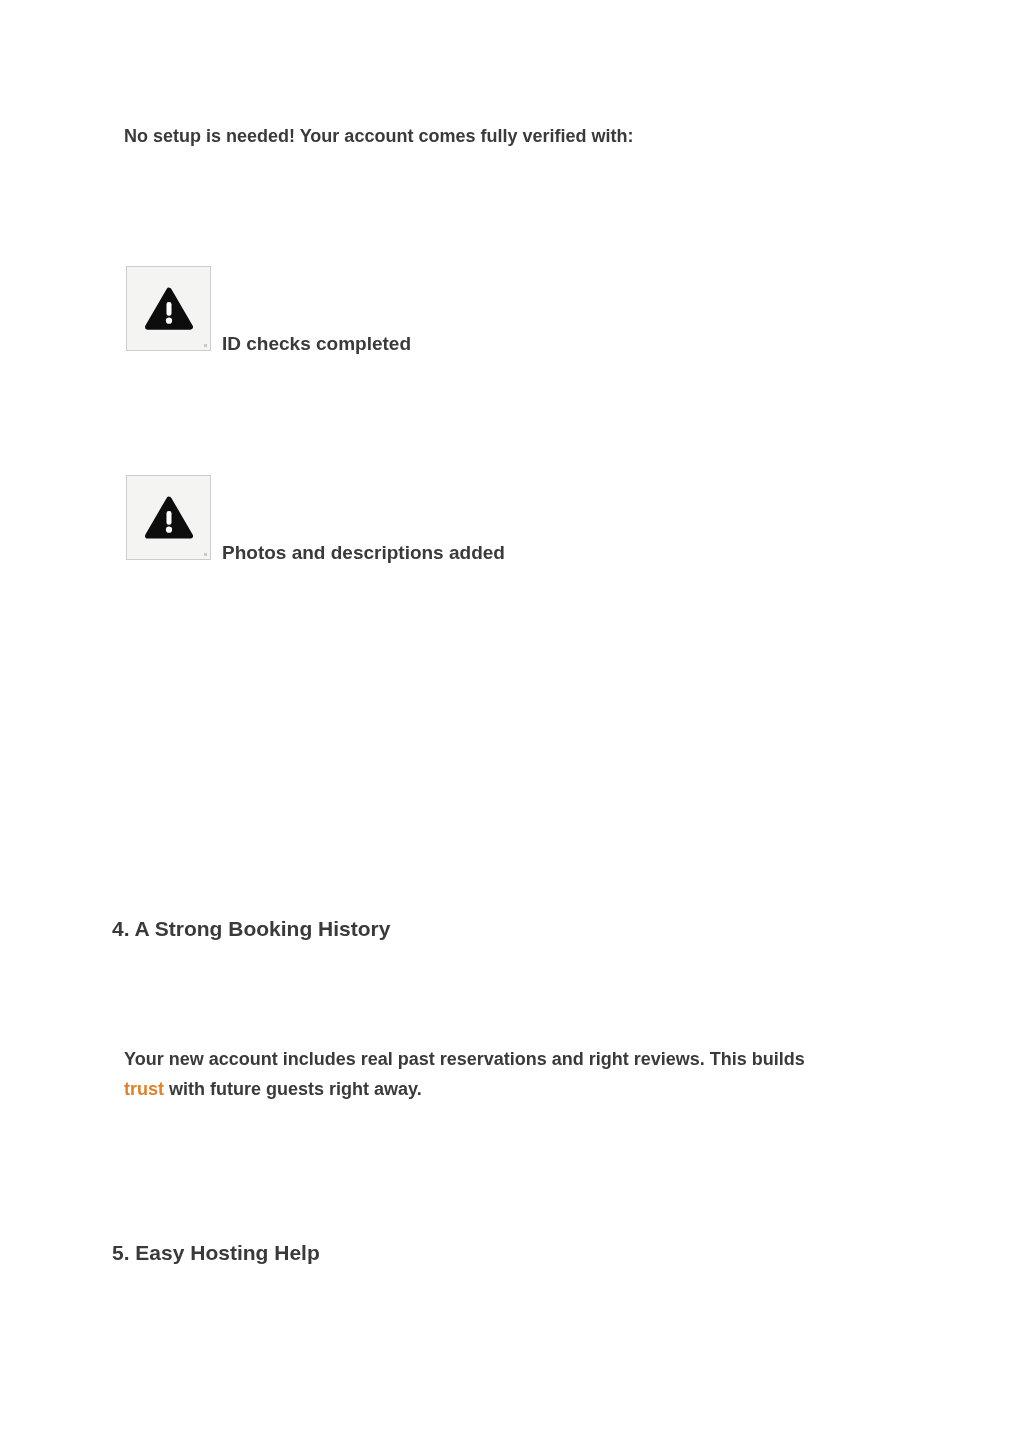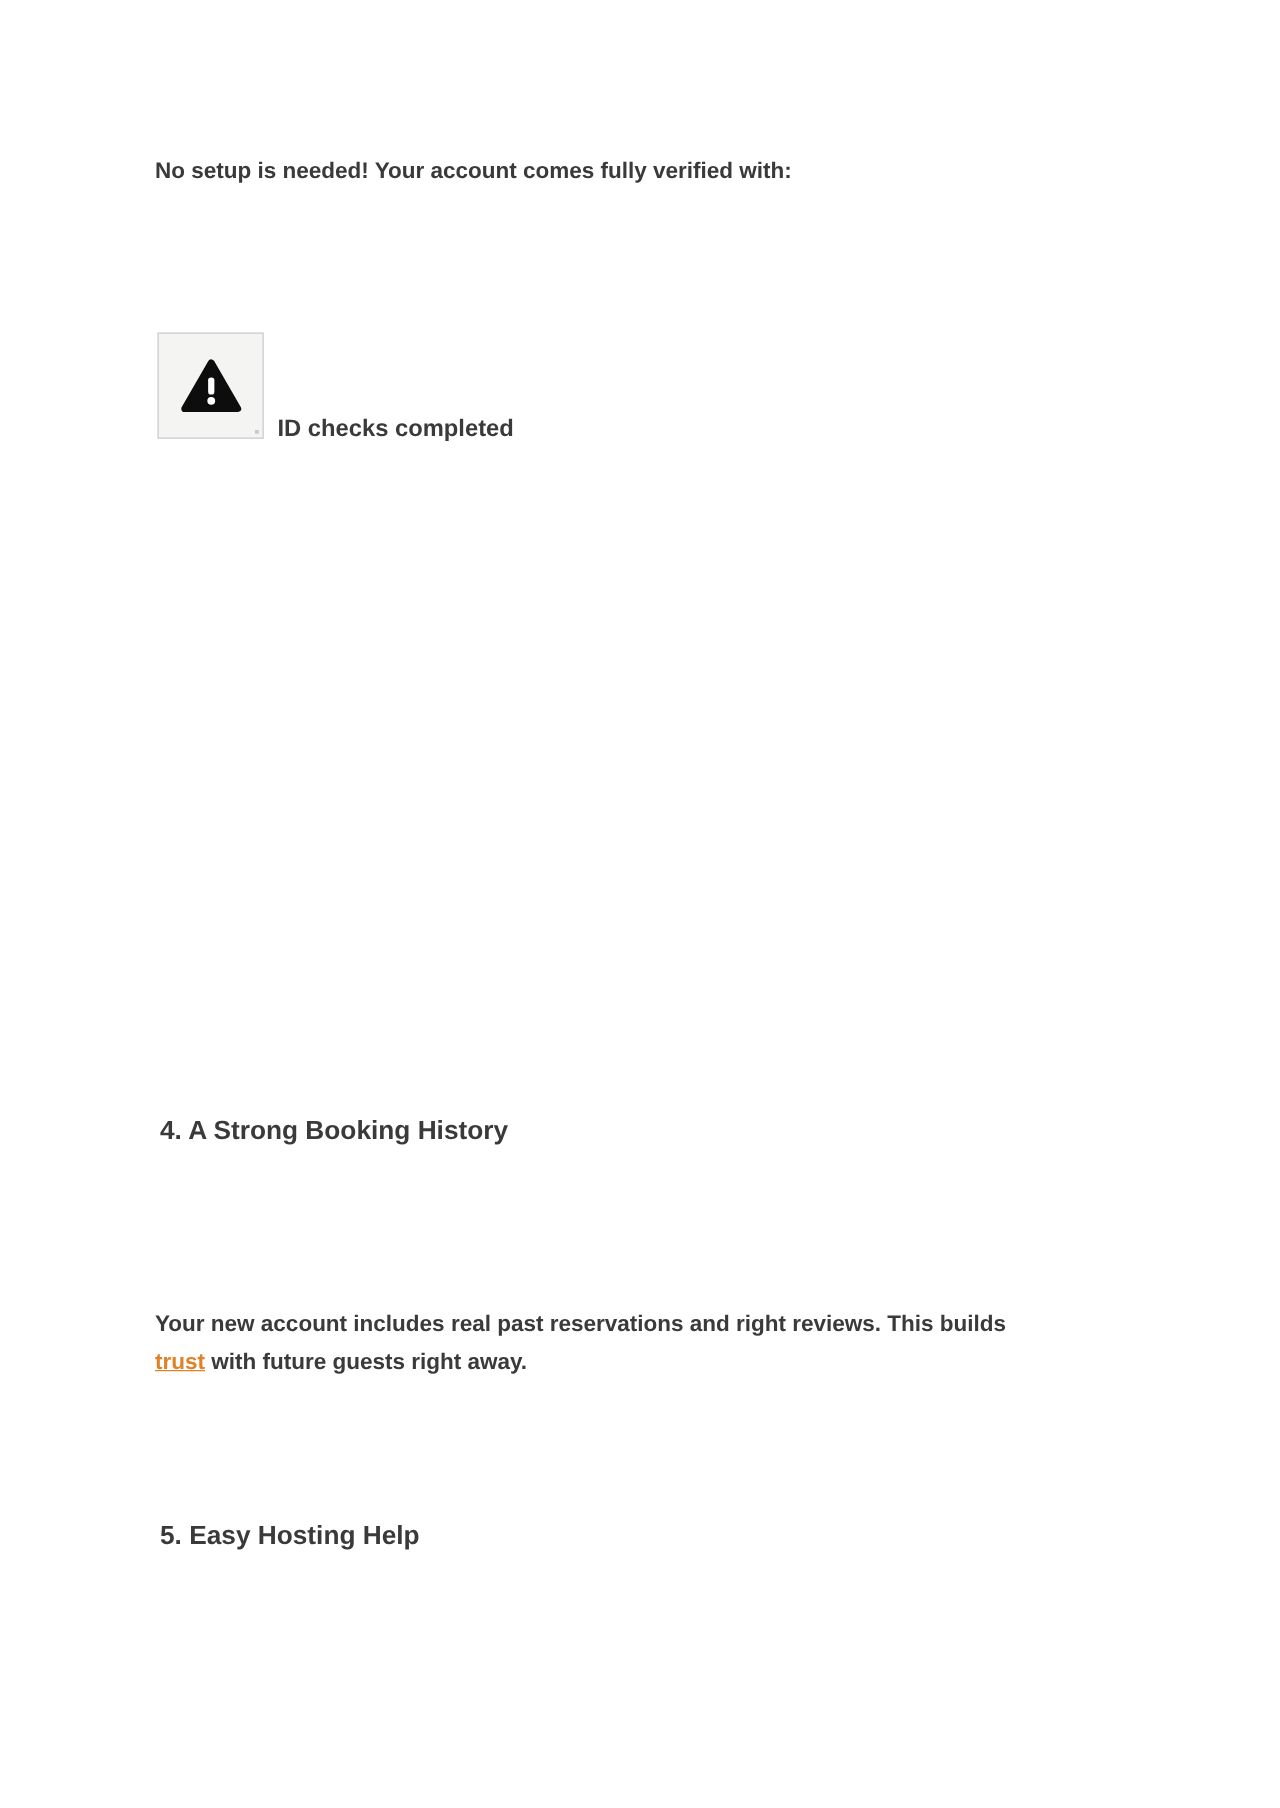--- a/index.html
+++ b/index.html
@@ -56,39 +56,39 @@
     background: #c9c9c9;
   }
   .check-label {
     font-size: 19px;
     line-height: 22px;
     margin-bottom: -4px;
     white-space: nowrap;
   }
   .section-heading {
     position: absolute;
-    left: 128px;
+    left: 112px;
     font-size: 21px;
     line-height: 24px;
     white-space: nowrap;
+    margin-top: 24px;
   }
   .section-heading.sec-4 { top: 893px; }
   .section-heading.sec-5 { top: 1217px; }
   .body-paragraph {
     position: absolute;
     left: 124px;
     top: 1044px;
     width: 890px;
     font-size: 18px;
     line-height: 30px;
     margin: 0;
   }
   .trust-link {
     color: #e08228;
-    text-decoration: underline;
     cursor: pointer;
   }
   .warn-svg { display: block; }
 </style>
 </head>
 <body>
 
 <div class="page">
 
   <div class="intro-heading">No setup is needed! Your account comes fully verified with:</div>
@@ -98,20 +98,31 @@
       <svg class="warn-svg" viewBox="0 0 24 24" width="56" height="50">
         <path d="M12 3 L22.2 20.6 H1.8 Z" fill="#0d0d0d" stroke="#0d0d0d" stroke-width="2.6" stroke-linejoin="round"></path>
         <rect x="10.8" y="8.6" width="2.4" height="6.6" rx="1.1" fill="#ffffff"></rect>
         <circle cx="12" cy="17.6" r="1.5" fill="#ffffff"></circle>
       </svg>
       <span class="corner-mark"></span>
     </div>
     <span class="check-label">ID checks completed</span>
   </div>
 
+  <div class="check-item item-1">
+    <div class="img-box">
+      <svg class="warn-svg" viewBox="0 0 24 24" width="56" height="50">
+        <path d="M12 3 L22.2 20.6 H1.8 Z" fill="#0d0d0d" stroke="#0d0d0d" stroke-width="2.6" stroke-linejoin="round"></path>
+        <rect x="10.8" y="8.6" width="2.4" height="6.6" rx="1.1" fill="#ffffff"></rect>
+        <circle cx="12" cy="17.6" r="1.5" fill="#ffffff"></circle>
+      </svg>
+      <span class="corner-mark"></span>
+    </div>
+    <span class="check-label">Photos and descriptions added</span>
+  </div>
 
 
   <div class="section-heading sec-4">4. A Strong Booking History</div>
 
   <p class="body-paragraph">
     <span>Your new account includes real past reservations and right reviews. This builds</span><br>
     <a class="trust-link">trust</a><span> with future guests right away.</span>
   </p>
 
   <div class="section-heading sec-5">5. Easy Hosting Help</div>

